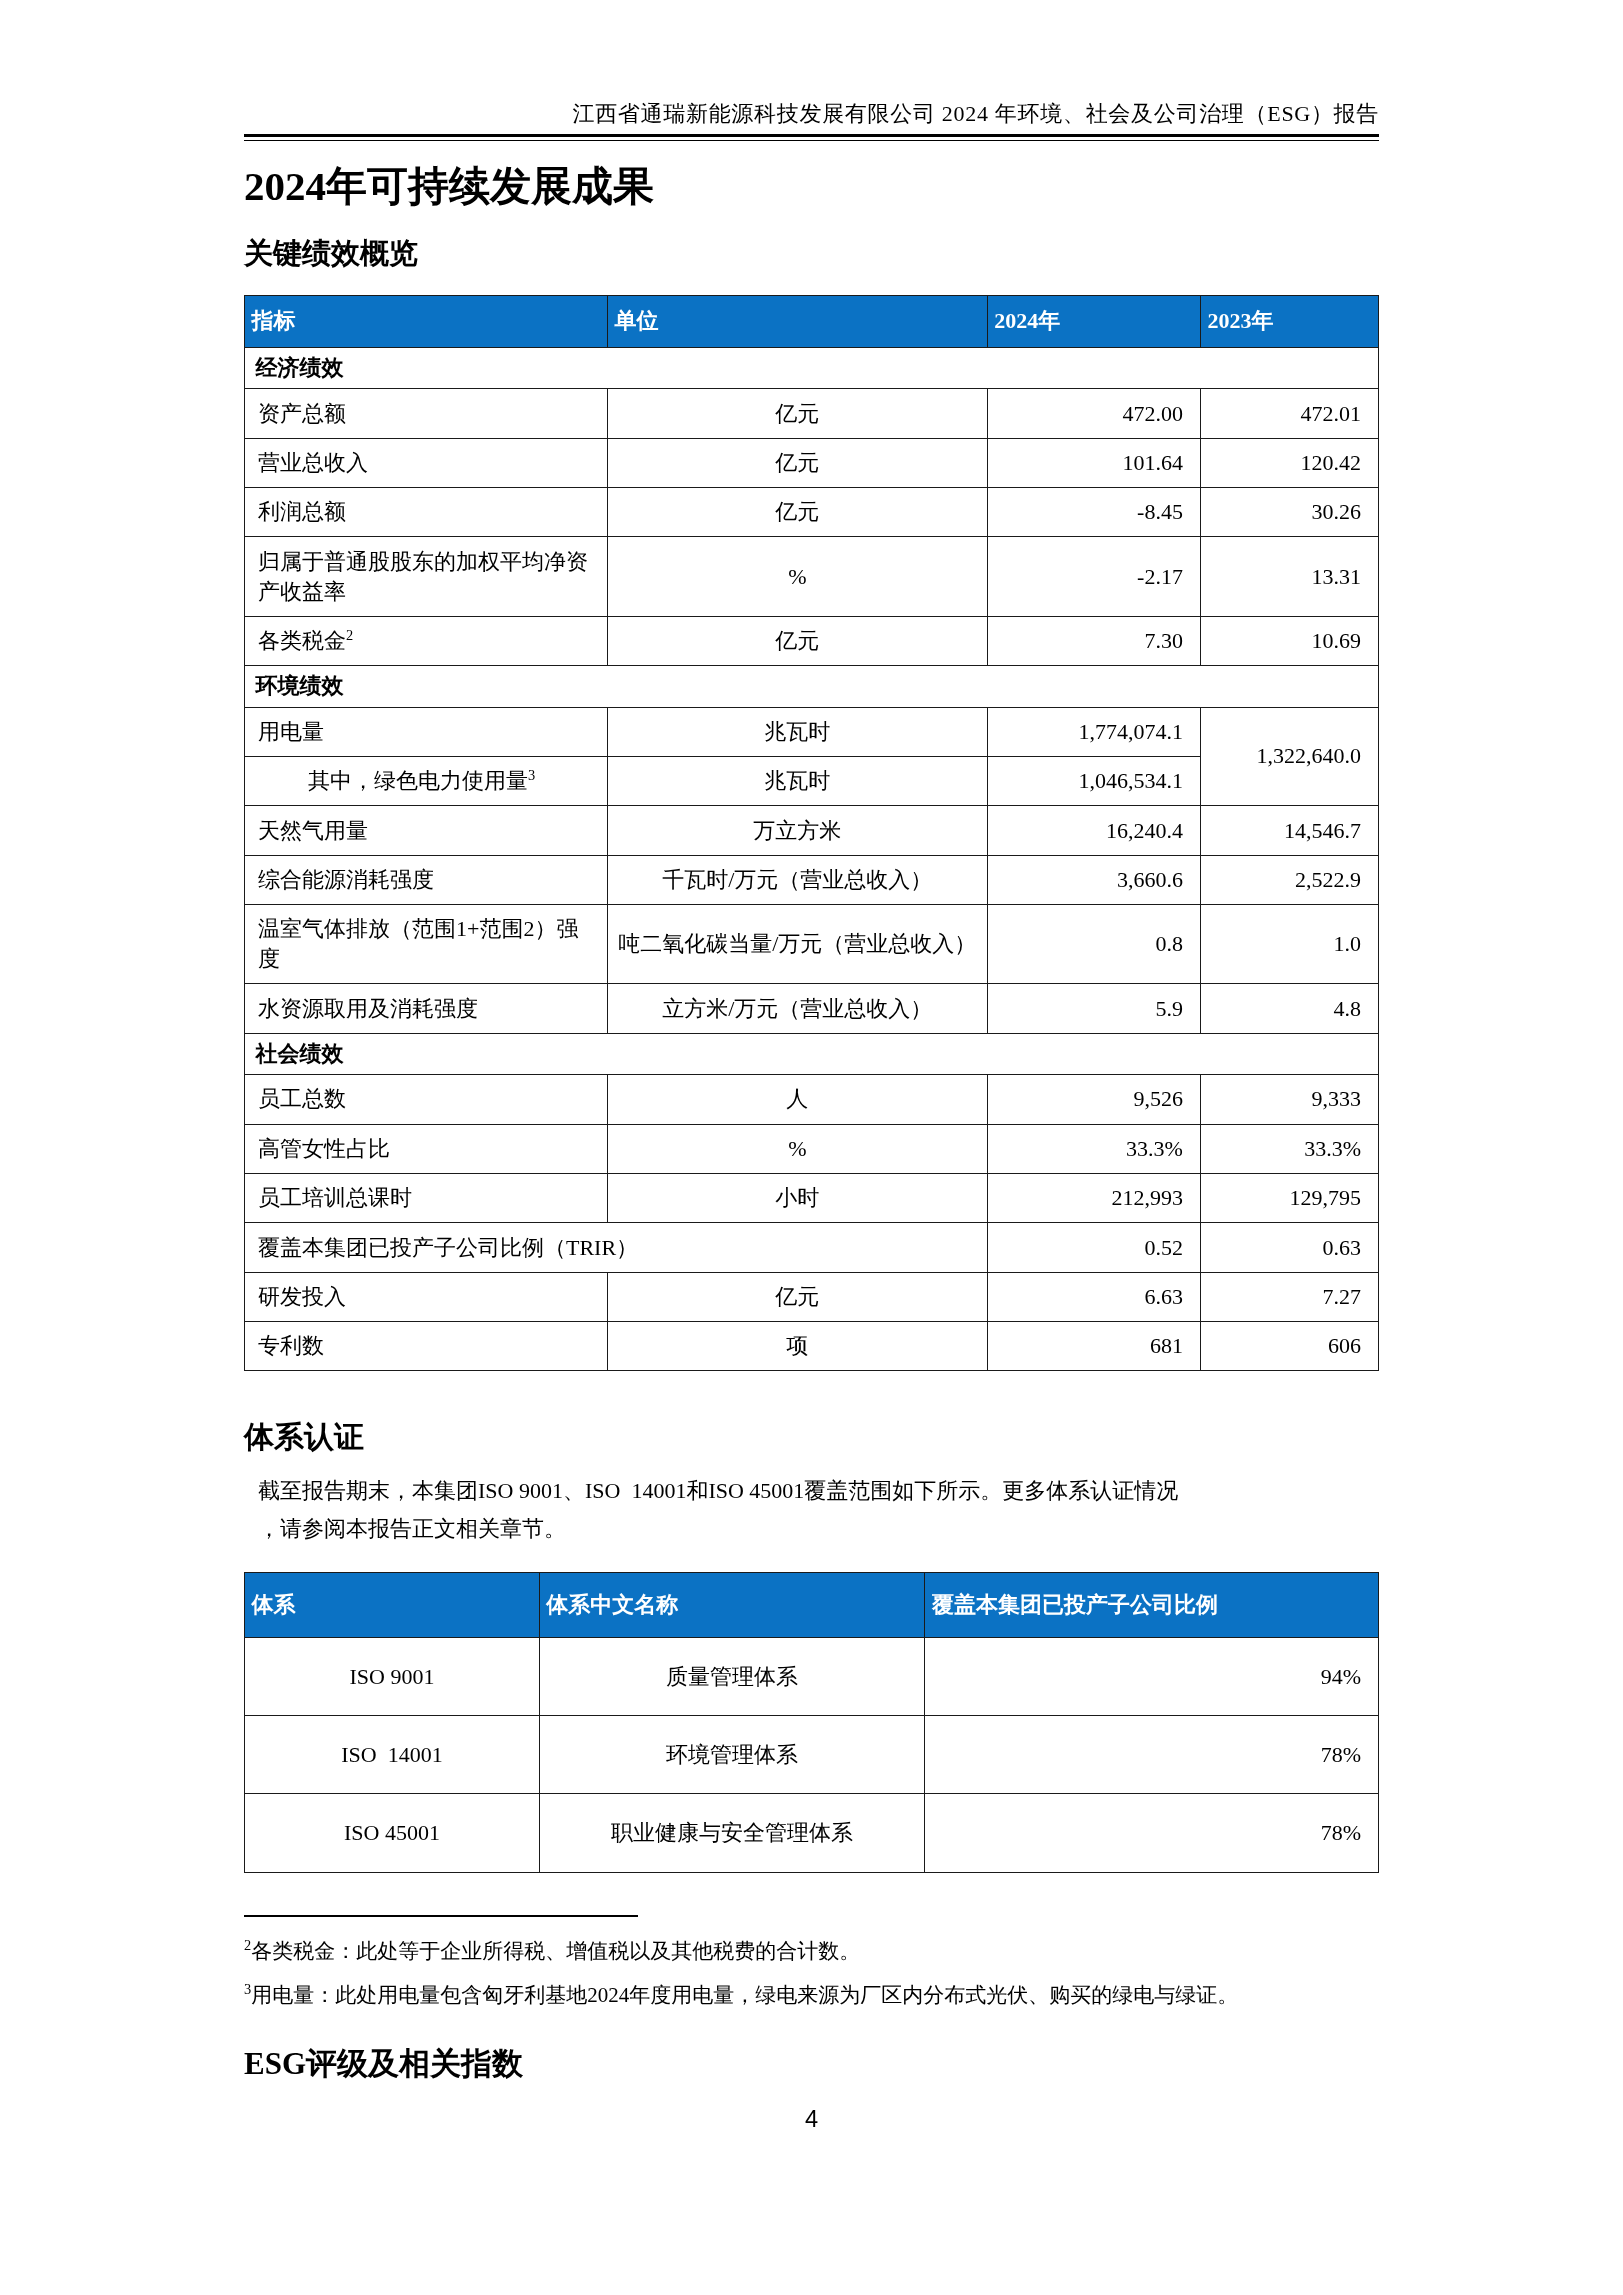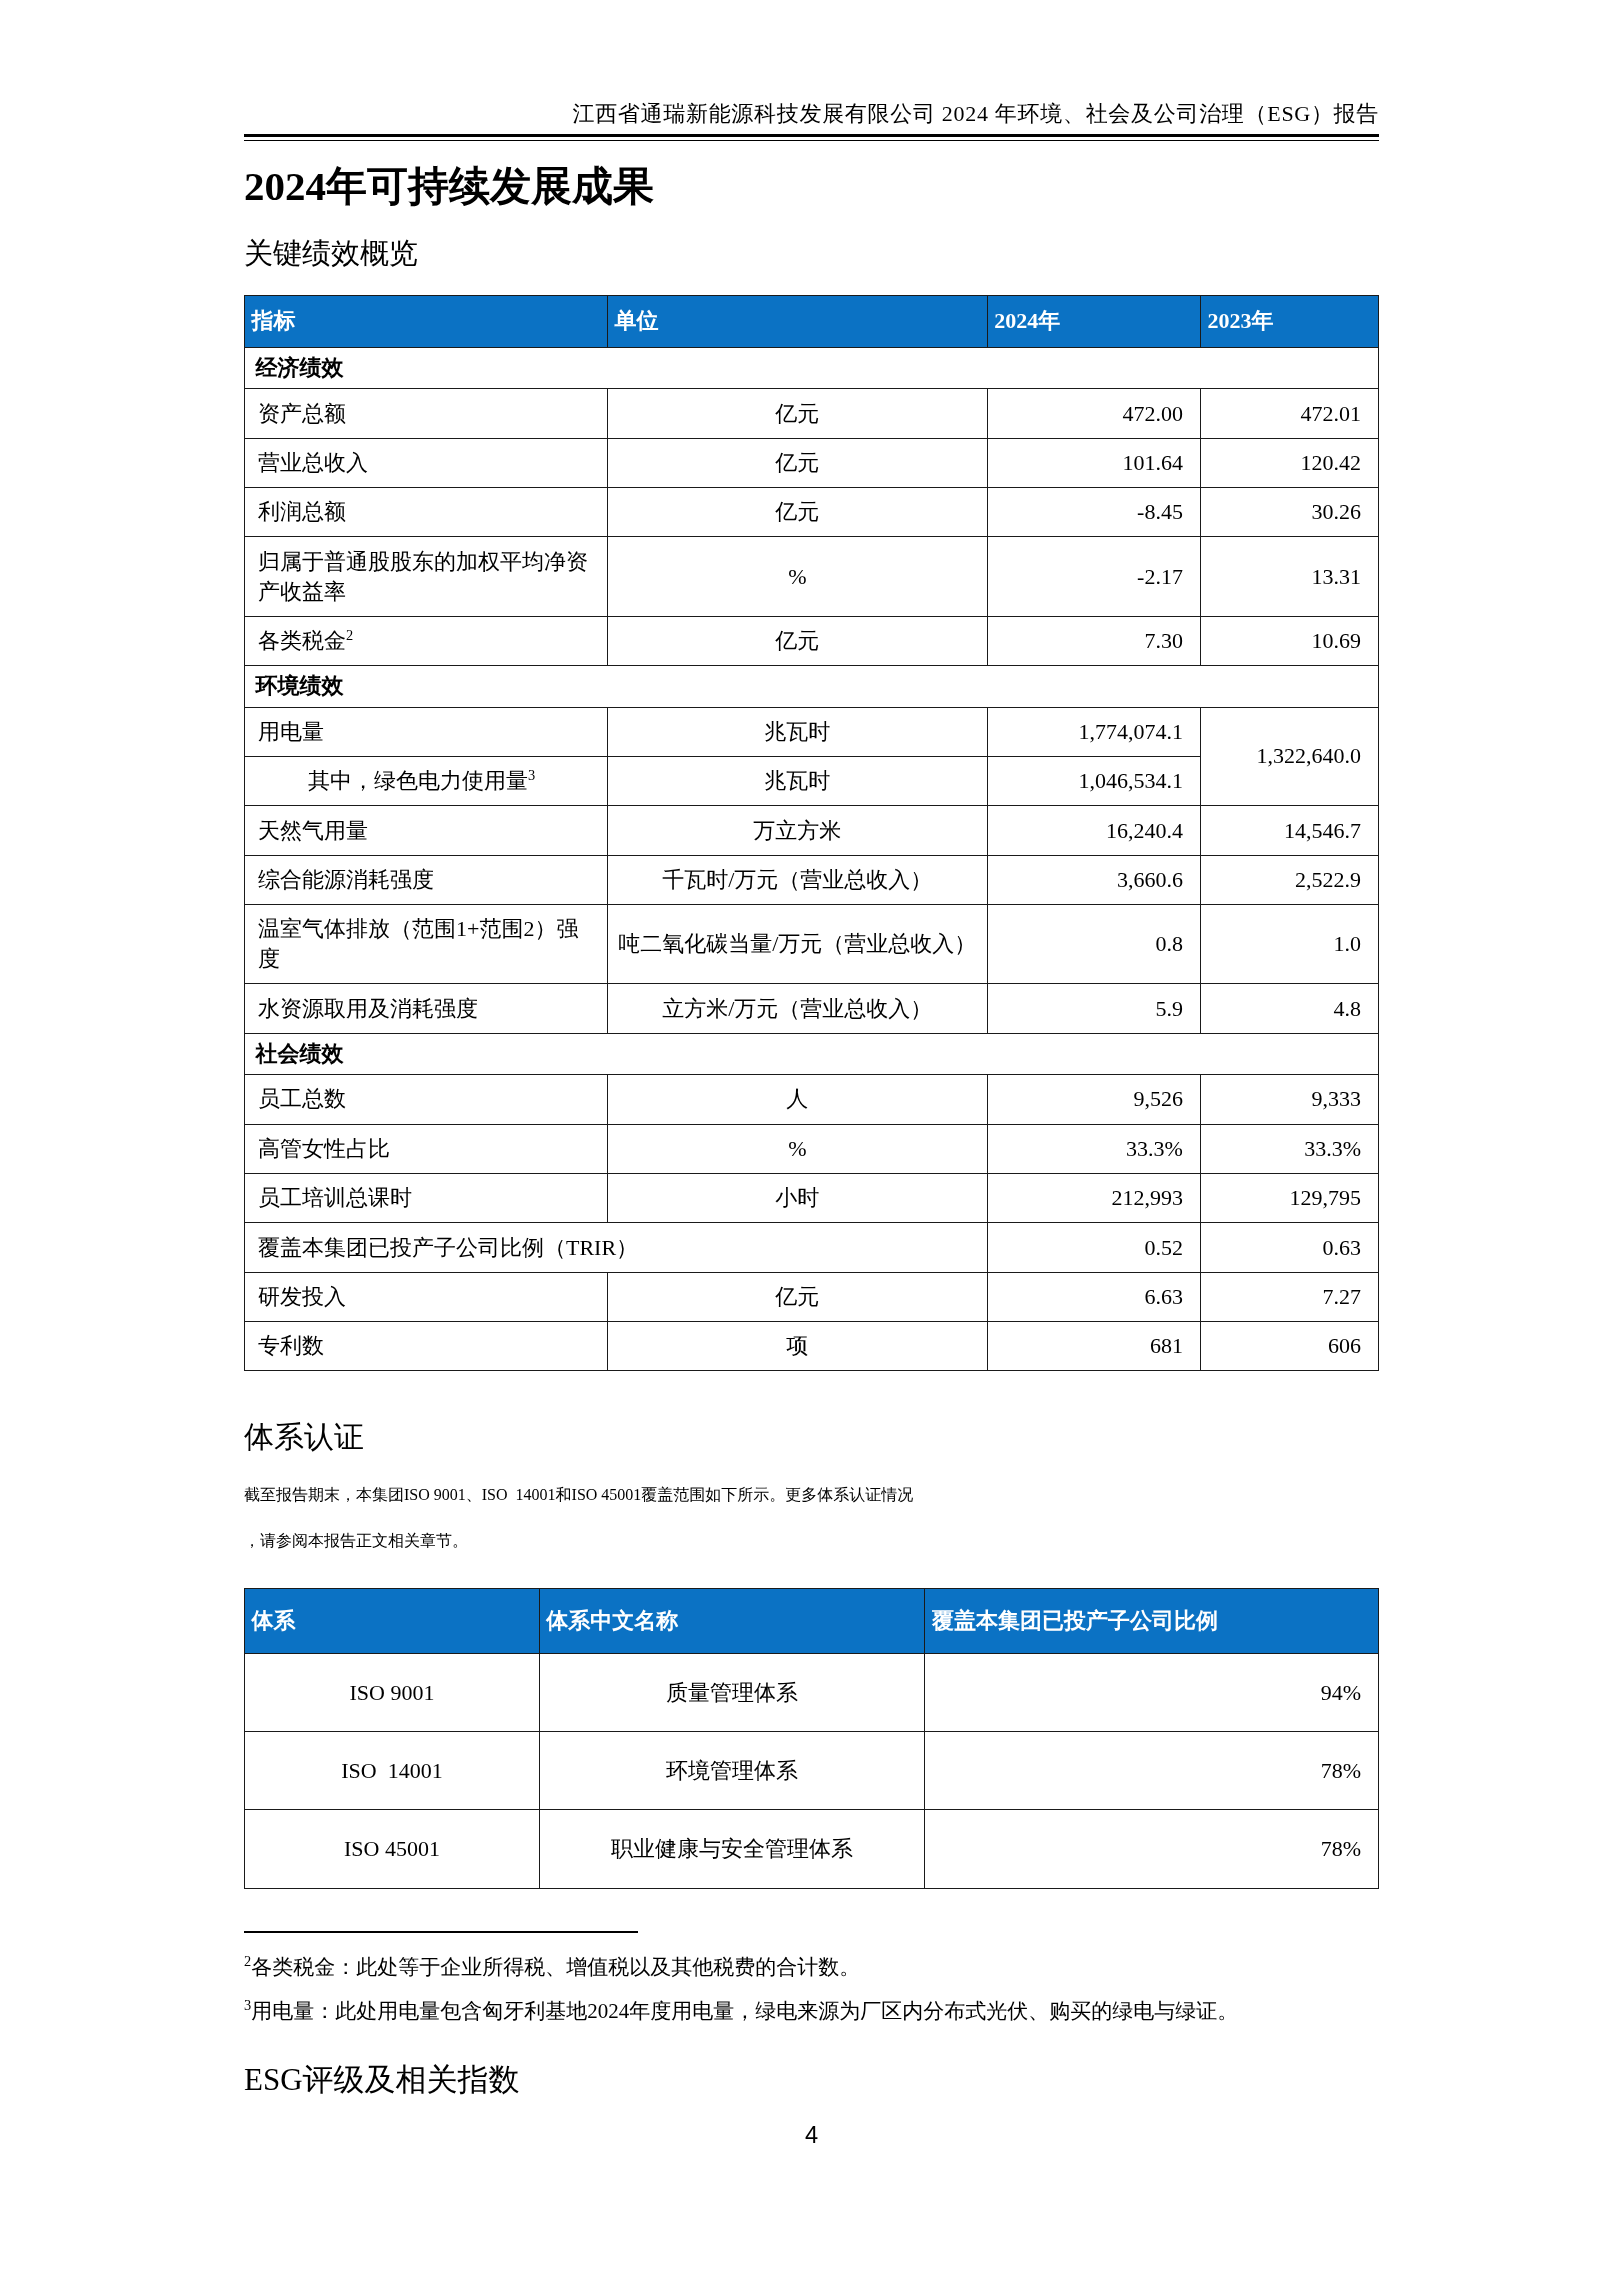--- a/index.html
+++ b/index.html
@@ -30,21 +30,21 @@
     border-bottom: 1.3px solid #000;
   }
   
   .page-title {
     margin-top: 22px;
     font-size: 41px;
     font-weight: bold;
     line-height: 47px;
   }
   .h2 {
-    font-weight: normal;
+    font-weight: bold;
   }
   .h-kpi { margin-top: 26px; font-size: 29px; line-height: 35px; }
   .h-cert { margin-top: 47px; font-size: 30px; line-height: 37px; }
   .h-esg { margin-top: 31px; font-size: 31px; line-height: 38px; }
   
   table {
     border-collapse: collapse;
     width: 100%;
     table-layout: fixed;
     margin-top: 23.6px;
@@ -75,25 +75,26 @@
   td.num  { text-align: right; padding: 9.2px 17px 9.2px 7.9px; }
   sup { font-size: 14.4px; line-height: 0; }
   
   .cert-table td { padding: 23.6px 7.9px; }
   .cert-table td.c-center { text-align: center; white-space: pre-wrap; }
   .cert-table td.c-num { text-align: right; padding-right: 17px; }
   .cert-table thead th { padding: 17px 6.5px; white-space: pre-wrap; }
   
   .cert-paragraph {
     margin-top: 17px;
-    font-size: 16px;
-    line-height: 46px;
+    font-size: 22px;
+    line-height: 38px;
     text-align: justify;
     white-space: pre-wrap;
     word-break: break-all;
+    margin-left: 14px;
   }
   .footnote-divider {
     margin-top: 42px;
     width: 394px;
     border-top: 2px solid #000;
   }
   .footnotes {
     margin-top: 15.7px;
     font-size: 21px;
     line-height: 38px;

